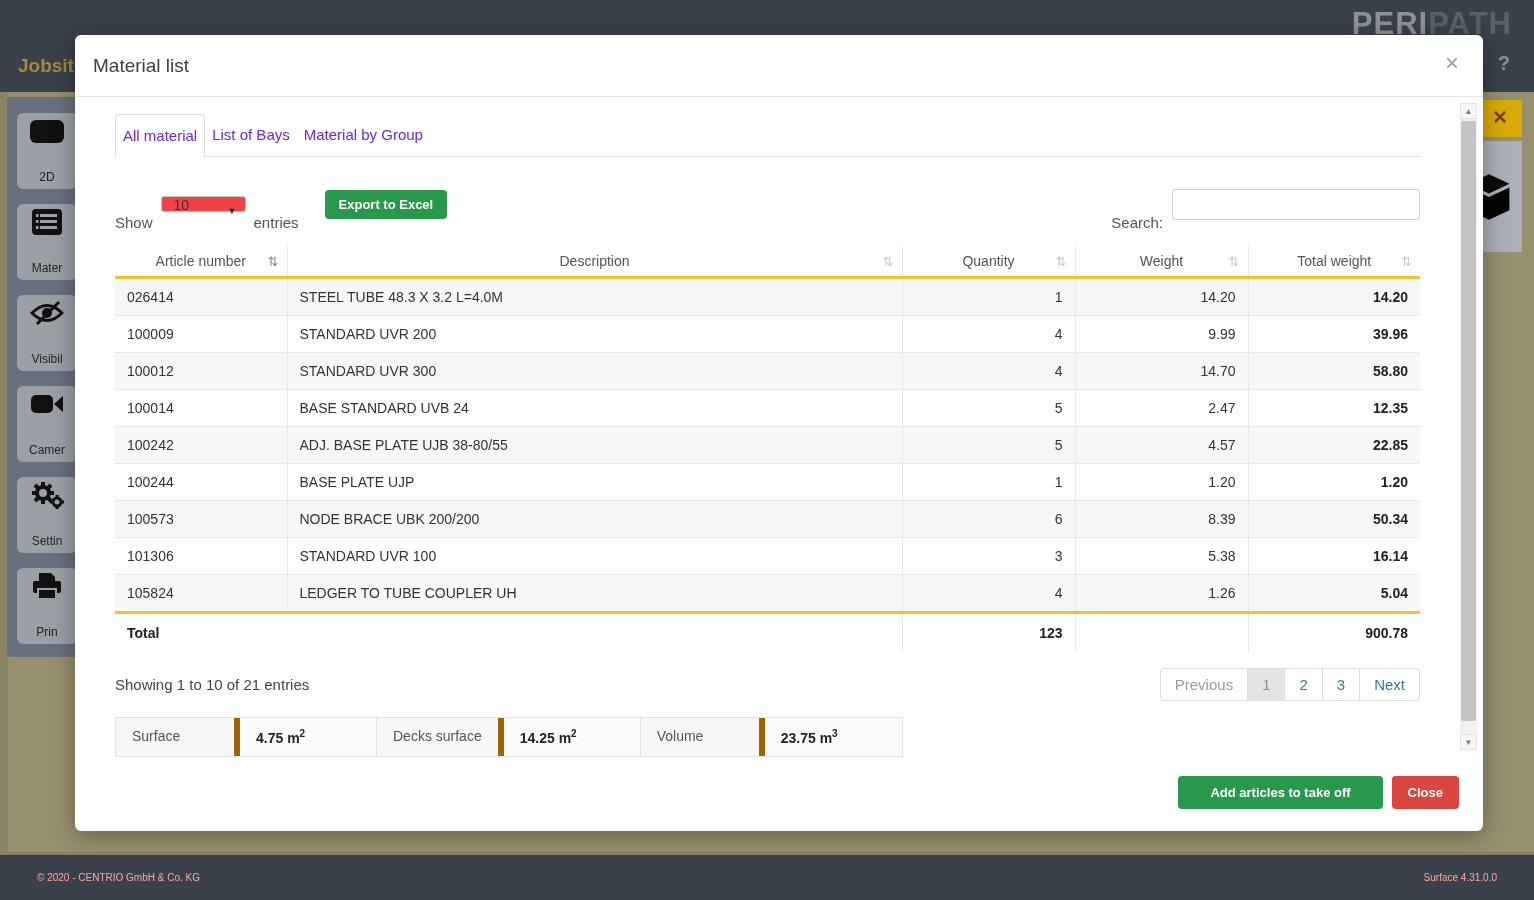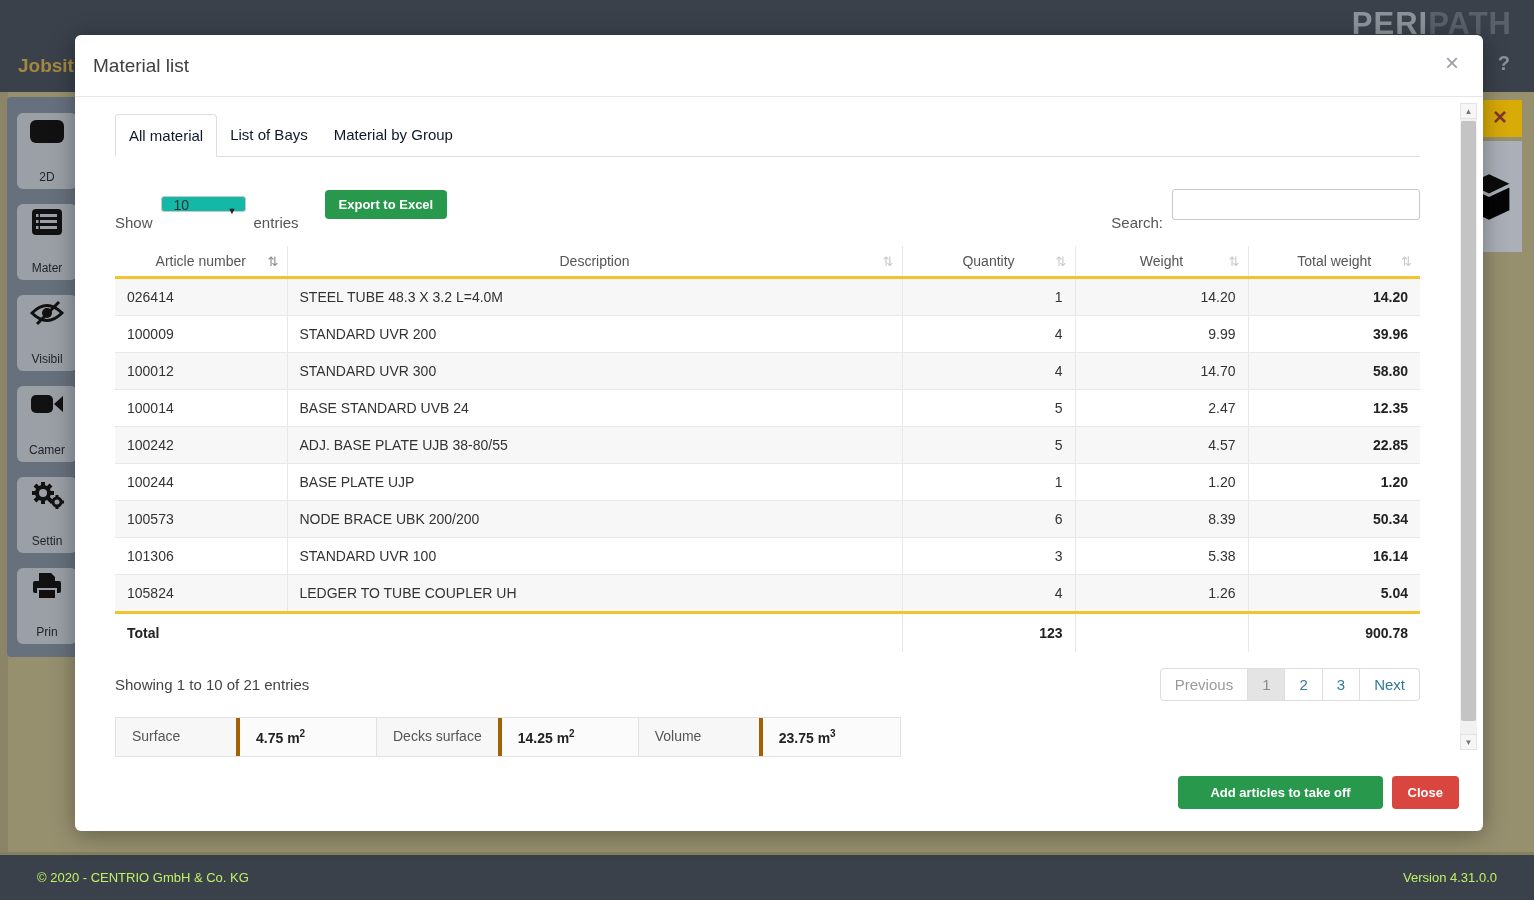--- a/index.html
+++ b/index.html
@@ -24,40 +24,40 @@
   .side-btn .s-label { font-size:12px; color:#22252a; white-space:nowrap; overflow:hidden; max-width:58px; }
   .icon-2d-shape { width:34px; height:23px; background:#111; border-radius:6px; }
 
   .bg-close-btn { position:absolute; left:1478px; top:100px; width:44px; height:37px; background:#d9ab07;
     color:#7c3a2b; font-size:24px; font-weight:700; text-align:center; line-height:34px; }
   .bg-cube-btn { position:absolute; left:1455px; top:141px; width:67px; height:111px; background:#abb0b8;
     display:flex; align-items:center; justify-content:center; }
 
   .app-footer { position:absolute; left:0; bottom:0; width:1534px; height:48px; background:#3a414b;
     border-top:3px solid #85805f; display:flex; align-items:center; justify-content:space-between; padding:0 37px; }
-  .app-footer span { color:#bef264; font-size:13px; }
+  .app-footer span { color:#fca5a5; font-size:10px; }
 
   
   .modal { position:absolute; left:75px; top:35px; width:1408px; height:796px; background:#fff;
     border-radius:6px; box-shadow:0 4px 24px rgba(0,0,0,.35); }
   .modal-header { height:62px; border-bottom:1px solid #e7e7e7; display:flex; align-items:center; padding-left:18px; }
   .modal-title { font-size:19px; color:#404040; }
   .modal-close { position:absolute; right:24px; top:16px; color:#9aa0a6; font-size:24px; line-height:24px; cursor:pointer; }
 
   .modal-body { padding:0 63px 0 40px; }
 
   .tabs { margin-top:16px; border-bottom:1px solid #ddd; display:flex; }
-  .tab { padding:12px 13px; font-size:15px; color:#0f172a; cursor:pointer; position:relative; top:1px; }
+  .tab { padding:12px 7px; font-size:15px; color:#6d28d9; cursor:pointer; position:relative; top:1px; }
   .tab.active { border:1px solid #ddd; border-bottom:1px solid #fff; border-radius:4px 4px 0 0; }
 
   .controls { margin-top:21px; display:flex; align-items:center; }
   .controls .lbl { font-size:15px; color:#555;margin-top:36px; }
   .select-wrap { position:relative; margin:0 8px; }
   .select-wrap select { width:85px; height:16px; border:1px solid #c9c9c9; border-radius:3px;
-    font-size:14px; color:#333; padding:0 0 0 12px; appearance:none; -webkit-appearance:none; background:#14b8a6;
+    font-size:14px; color:#333; padding:0 0 0 12px; appearance:none; -webkit-appearance:none; background:#ef4444;
     font-family:"Liberation Sans",sans-serif;text-decoration:underline; }
   .select-wrap .caret { position:absolute; right:9px; top:10px; font-size:9px; color:#222; pointer-events:none; }
   .btn-export { margin-left:26px; background:#28994c; color:#ffffff; border:none; border-radius:4px;
     padding:7px 14px; font-size:13px; font-weight:700; font-family:"Liberation Sans",sans-serif; cursor:pointer; }
   .search-zone { margin-left:auto; display:flex; align-items:center; }
   .search-zone .lbl { margin-right:9px; }
   .search-zone input { width:248px; height:31px; border:1px solid #c9c9c9; border-radius:3px; padding:0 8px;
     font-size:14px; font-family:"Liberation Sans",sans-serif; }
 
   table.mat { margin-top:15px; width:1305px; border-collapse:collapse; font-size:14px; table-layout:fixed; }
@@ -79,21 +79,21 @@
   .showing { font-size:15px; color:#444; }
   .pager { display:flex; }
   .page-btn { border:1px solid #ddd; border-left:none; background:#fff; color:#337a99; font-size:15px;
     padding:7px 14px; cursor:pointer; min-width:36px; text-align:center; }
   .page-btn.prev { border-left:1px solid #ddd; border-radius:4px 0 0 4px; color:#9a9a9a; }
   .page-btn.next { border-radius:0 4px 4px 0; }
   .page-btn.active { background:#e4e4e4; color:#8c8c8c; }
 
   .summary { margin-top:16px; display:inline-flex; border:1px solid #e2e2e2; background:#f7f7f7; }
   .sum-pair { display:flex; }
-  .sum-label { padding:10px 16px; font-size:14px; color:#555; border-right:4px solid #a16207; min-width:124px; }
+  .sum-label { padding:10px 16px; font-size:14px; color:#555; border-right:6px solid #a16207; min-width:124px; }
   .sum-value { padding:10px 16px; font-size:14px; font-weight:700; color:#222; border-right:1px solid #e2e2e2; min-width:137px; background:#fbfbfb; }
   .sum-pair:last-child .sum-value { border-right:none; }
   .sum-value sup { font-size:10px; }
 
   .modal-actions { position:absolute; right:24px; bottom:22px; display:flex; gap:9px; }
   .btn-add { background:#28994c; color:#fff; border:none; border-radius:4px; padding:9px 32px;
     font-size:13px; font-weight:700; font-family:"Liberation Sans",sans-serif; cursor:pointer; }
   .btn-close { background:#d9453f; color:#fff; border:none; border-radius:4px; padding:9px 16px;
     font-size:13px; font-weight:700; font-family:"Liberation Sans",sans-serif; cursor:pointer; }
 
@@ -197,21 +197,21 @@
 <div class="bg-cube-btn">
   <svg width="48" height="48" viewBox="0 0 40 40">
       <polygon points="20,1 37,9 20,17 3,9" fill="#0b0b0b"></polygon>
       <polygon points="3,12 20,20 20,39 3,31" fill="#000"></polygon>
       <polygon points="37,12 20,20 20,39 37,31" fill="#050505"></polygon>
     </svg>
 </div>
 
 <div class="app-footer">
   <span>© 2020 - CENTRIO GmbH &amp; Co. KG</span>
-  <span>Version 4.31.0.0</span>
+  <span>Surface 4.31.0.0</span>
 </div>
 
 <div class="modal">
   <div class="modal-header">
     <span class="modal-title">Material list</span>
   </div>
   <span class="modal-close">×</span>
 
   <div class="modal-body">
 

